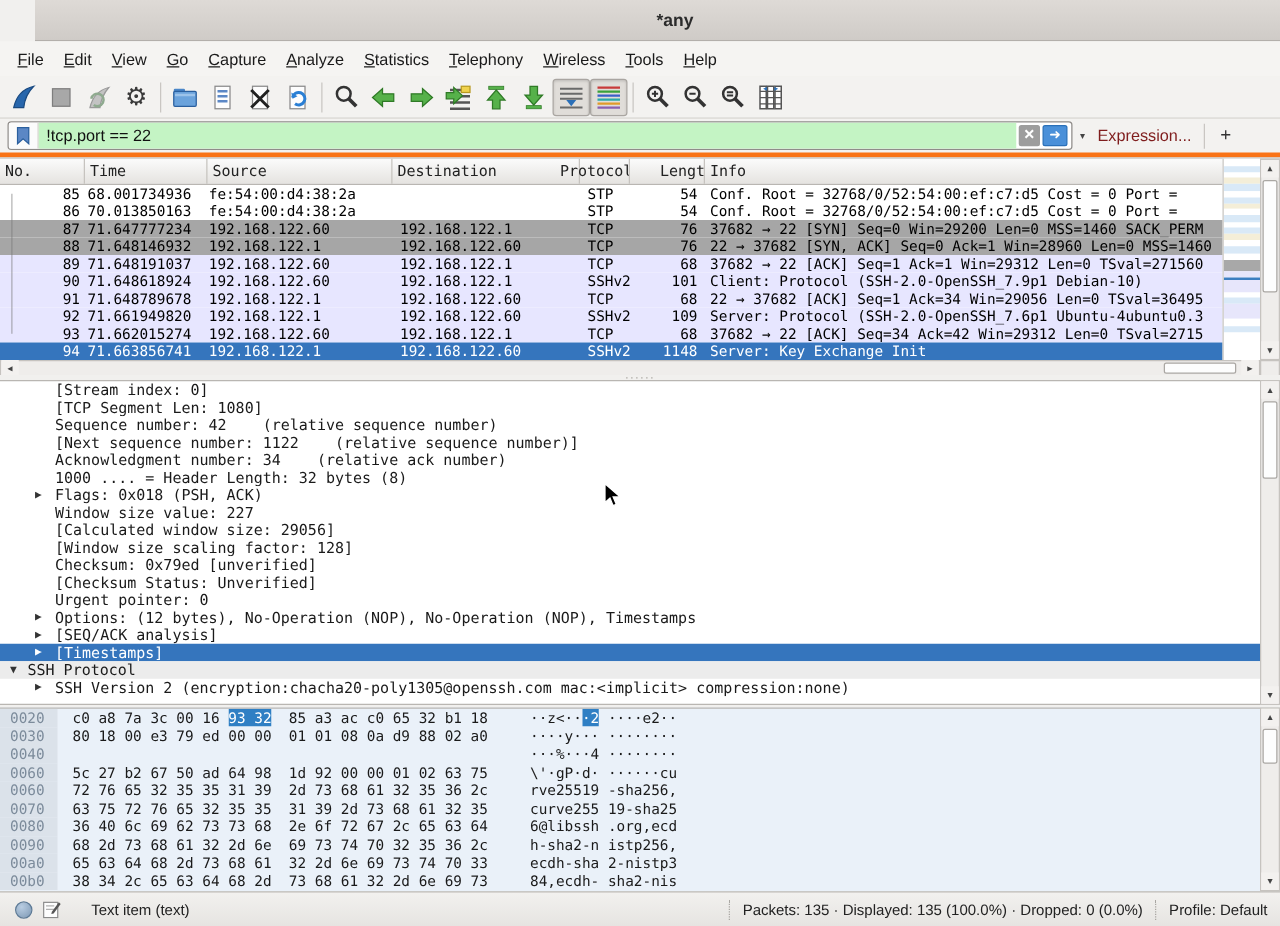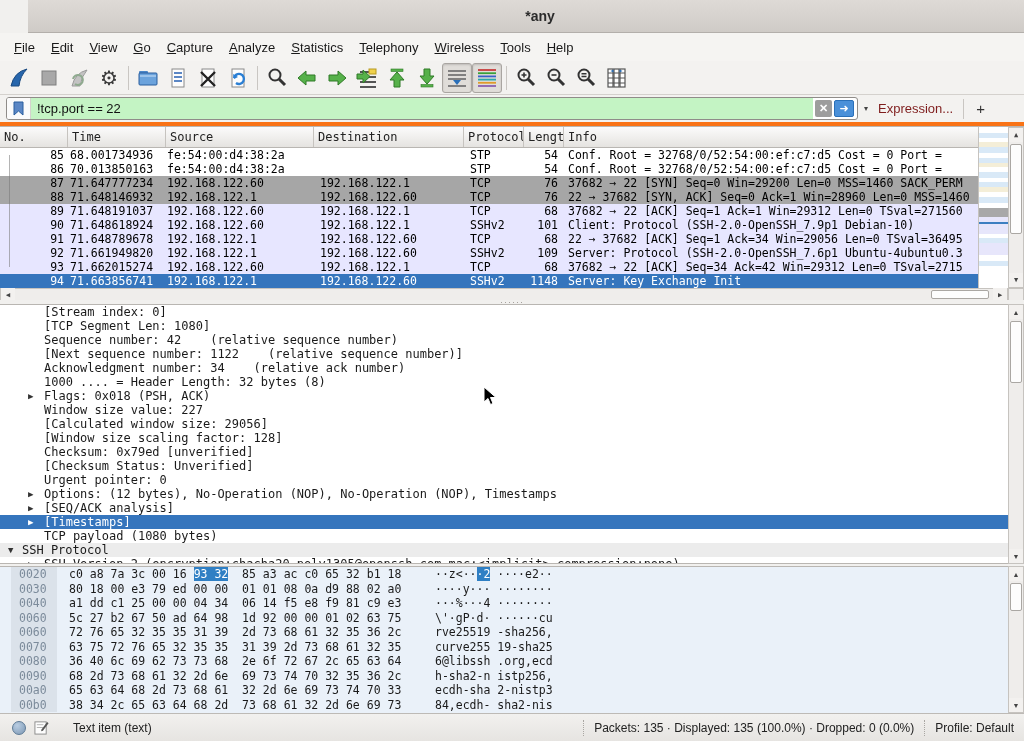--- a/index.html
+++ b/index.html
@@ -96,21 +96,21 @@
   .drow .exp { position:absolute; top:0; font-size:9px; line-height:14px; color:#333; }
   .drow .dtext { position:absolute; top:0; }
   .drow.selected { background:#3575bd; color:#fff; }
   .drow.selected .exp { color:#fff; }
   .drow.shaded { background:#ececec; }
   #dt-vscroll { left:1008px; top:304px; width:16px; height:260px; }
 
   
   #hexpane { position:absolute; left:0; top:566px; width:1024px; height:147px; background:#eaf1f9;
     border-top:1px solid #b9b6b2; overflow:hidden; }
-  .hrow { position:relative; height:14.5px; font-size:11.5px; line-height:14.5px; white-space:pre;margin-left:11px; }
+  .hrow { position:relative; height:14.5px; font-size:11.5px; line-height:14.5px; white-space:pre; }
   .hoffset { position:absolute; left:0; top:0; width:46px; height:14.5px; background:#dbe2ea;
     color:#7c8b9b; padding-left:8px; }
   .hbytes { position:absolute; left:58px; top:0; }
   .hascii { position:absolute; left:424px; top:0; }
   .hl { background:#2f7fc4; color:#fff; }
   #hx-vscroll { left:1008px; top:566px; width:16px; height:147px; }
 
   
   #statusbar { position:absolute; left:0; top:713px; width:1024px; height:28px;
     background:linear-gradient(#f2f1ef,#e6e4e1); border-top:1px solid #bdbab6;
@@ -316,21 +316,21 @@
   <div id="filter-sep"></div>
   <span id="add-filter-btn">+</span>
 </div>
 
 <div id="packet-list" class="mono">
   <div id="pl-header">
       <div class="hcell" style="left: 0px; width: 68px;">No.</div>
       <div class="hcell" style="left: 68px; width: 98px;">Time</div>
       <div class="hcell" style="left: 166px; width: 148px;">Source</div>
       <div class="hcell" style="left: 314px; width: 150px;">Destination</div>
-      <div class="hcell" style="left: 464px; width: 60px;">Protocol</div>
+      <div class="hcell" style="left: 444px; width: 60px;">Protocol</div>
       <div class="hcell" style="left: 524px; width: 40px;">Length</div>
       <div class="hcell" style="left: 564px; width: 444px;">Info</div>
     </div>
   <div id="pl-rows">
       <div class="prow c-default">
         <div class="pcell cell-no">85</div>
         <div class="pcell cell-time">68.001734936</div>
         <div class="pcell cell-src">fe:54:00:d4:38:2a</div>
         <div class="pcell cell-dst"></div>
         <div class="pcell cell-proto">STP</div>
@@ -476,34 +476,33 @@
     <div class="drow"><span class="exp" style="left: 28px;">▶</span><span class="dtext" style="left: 44px;">Flags: 0x018 (PSH, ACK)</span></div>
     <div class="drow"><span class="dtext" style="left: 44px;">Window size value: 227</span></div>
     <div class="drow"><span class="dtext" style="left: 44px;">[Calculated window size: 29056]</span></div>
     <div class="drow"><span class="dtext" style="left: 44px;">[Window size scaling factor: 128]</span></div>
     <div class="drow"><span class="dtext" style="left: 44px;">Checksum: 0x79ed [unverified]</span></div>
     <div class="drow"><span class="dtext" style="left: 44px;">[Checksum Status: Unverified]</span></div>
     <div class="drow"><span class="dtext" style="left: 44px;">Urgent pointer: 0</span></div>
     <div class="drow"><span class="exp" style="left: 28px;">▶</span><span class="dtext" style="left: 44px;">Options: (12 bytes), No-Operation (NOP), No-Operation (NOP), Timestamps</span></div>
     <div class="drow"><span class="exp" style="left: 28px;">▶</span><span class="dtext" style="left: 44px;">[SEQ/ACK analysis]</span></div>
     <div class="drow selected"><span class="exp" style="left: 28px;">▶</span><span class="dtext" style="left: 44px;">[Timestamps]</span></div>
-    <div class="drow"><span class="dtext" style="left: 44px;">TCP payload (1080 bytes)</span></div>
     <div class="drow shaded"><span class="exp" style="left: 8px;">▼</span><span class="dtext" style="left: 22px;">SSH Protocol</span></div>
     <div class="drow"><span class="exp" style="left: 28px;">▶</span><span class="dtext" style="left: 44px;">SSH Version 2 (encryption:chacha20-poly1305@openssh.com mac:&lt;implicit&gt; compression:none)</span></div>
   </div>
 <div id="dt-vscroll" class="sb" style="position:absolute">
   <div class="sb-arrow" style="top:0;left:0">▲</div>
   <div class="sb-thumb" style="top:16px;left:1px;width:12px;height:62px"></div>
   <div class="sb-arrow" style="bottom:0;left:0">▼</div>
 </div>
 
 <div id="hexpane" class="mono">
     <div class="hrow"><span class="hoffset">0020</span><span class="hbytes">c0 a8 7a 3c 00 16 <span class="hl">93 32</span>  85 a3 ac c0 65 32 b1 18</span><span class="hascii">··z&lt;··<span class="hl">·2</span> ····e2··</span></div>
     <div class="hrow"><span class="hoffset">0030</span><span class="hbytes">80 18 00 e3 79 ed 00 00  01 01 08 0a d9 88 02 a0</span><span class="hascii">····y··· ········</span></div>
-    <div class="hrow"><span class="hoffset">0040</span><span class="hbytes">a1 dd c1 25 00 00 04 34  06 14 f5 e8 f9 81 c9 e3</span><span class="hascii">···%···4 ········</span></div>
+    <div class="hrow"><span class="hoffset">0040</span><span class="hascii">···%···4 ········</span></div>
     <div class="hrow"><span class="hoffset">0060</span><span class="hbytes">5c 27 b2 67 50 ad 64 98  1d 92 00 00 01 02 63 75</span><span class="hascii">\'·gP·d· ······cu</span></div>
     <div class="hrow"><span class="hoffset">0060</span><span class="hbytes">72 76 65 32 35 35 31 39  2d 73 68 61 32 35 36 2c</span><span class="hascii">rve25519 -sha256,</span></div>
     <div class="hrow"><span class="hoffset">0070</span><span class="hbytes">63 75 72 76 65 32 35 35  31 39 2d 73 68 61 32 35</span><span class="hascii">curve255 19-sha25</span></div>
     <div class="hrow"><span class="hoffset">0080</span><span class="hbytes">36 40 6c 69 62 73 73 68  2e 6f 72 67 2c 65 63 64</span><span class="hascii">6@libssh .org,ecd</span></div>
     <div class="hrow"><span class="hoffset">0090</span><span class="hbytes">68 2d 73 68 61 32 2d 6e  69 73 74 70 32 35 36 2c</span><span class="hascii">h-sha2-n istp256,</span></div>
     <div class="hrow"><span class="hoffset">00a0</span><span class="hbytes">65 63 64 68 2d 73 68 61  32 2d 6e 69 73 74 70 33</span><span class="hascii">ecdh-sha 2-nistp3</span></div>
     <div class="hrow"><span class="hoffset">00b0</span><span class="hbytes">38 34 2c 65 63 64 68 2d  73 68 61 32 2d 6e 69 73</span><span class="hascii">84,ecdh- sha2-nis</span></div>
   </div>
 <div id="hx-vscroll" class="sb" style="position:absolute">
   <div class="sb-arrow" style="top:0;left:0">▲</div>

